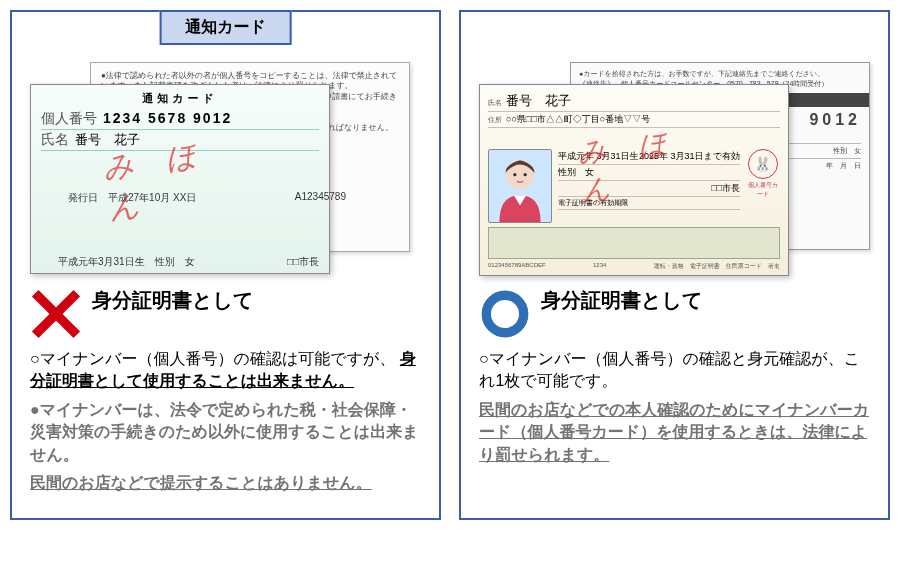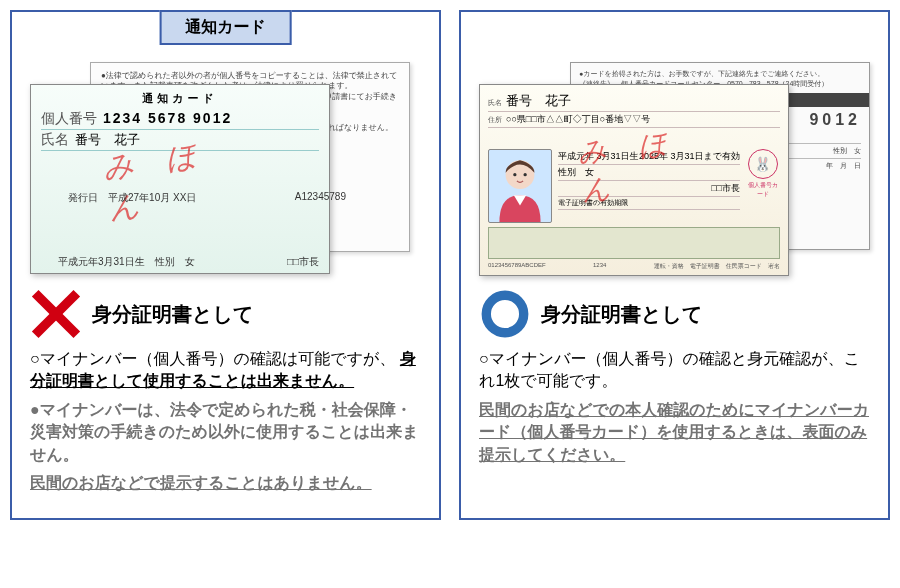--- a/index.html
+++ b/index.html
@@ -192,21 +192,20 @@
   }
   .mn-sample {
     position:absolute; left:55%; top:42%; transform:translate(-50%,-50%) rotate(-6deg);
     font-size:28px; color:rgba(220,40,40,0.7); letter-spacing:12px; font-style:italic;
     pointer-events:none;
   }
 
   
   .verdict {
     display: flex;
-    align-items: center;
     gap: 10px;
     margin: 4px 0 8px 0;
   }
   .verdict .icon {
     width: 52px;
     height: 52px;
     display:flex; align-items:center; justify-content:center;
   }
   .verdict .txt {
     font-size: 20px;
@@ -333,15 +332,15 @@
         <svg viewBox="0 0 50 50">
             <circle cx="25" cy="25" r="18" stroke="#2e6fb5" stroke-width="9" fill="none"></circle>
           </svg>
       </span>
       <span class="txt">
         <span>身分証明書として</span><br>
       </span>
     </div>
 
     <div class="para">○マイナンバー（個人番号）の確認と身元確認が、これ1枚で可能です。</div>
-    <div class="para red u">民間のお店などでの本人確認のためにマイナンバーカード（個人番号カード）を使用するときは、表面のみ提示してください。</div>
+    <div class="para red u">民間のお店などでの本人確認のためにマイナンバーカード（個人番号カード）を使用するときは、法律により罰せられます。</div>
   </div>
 </div>
 
 </body></html>

